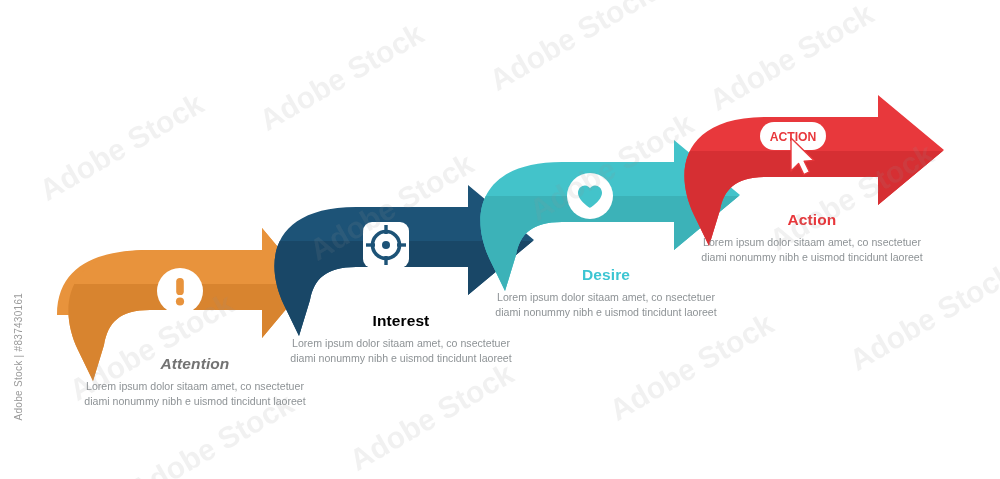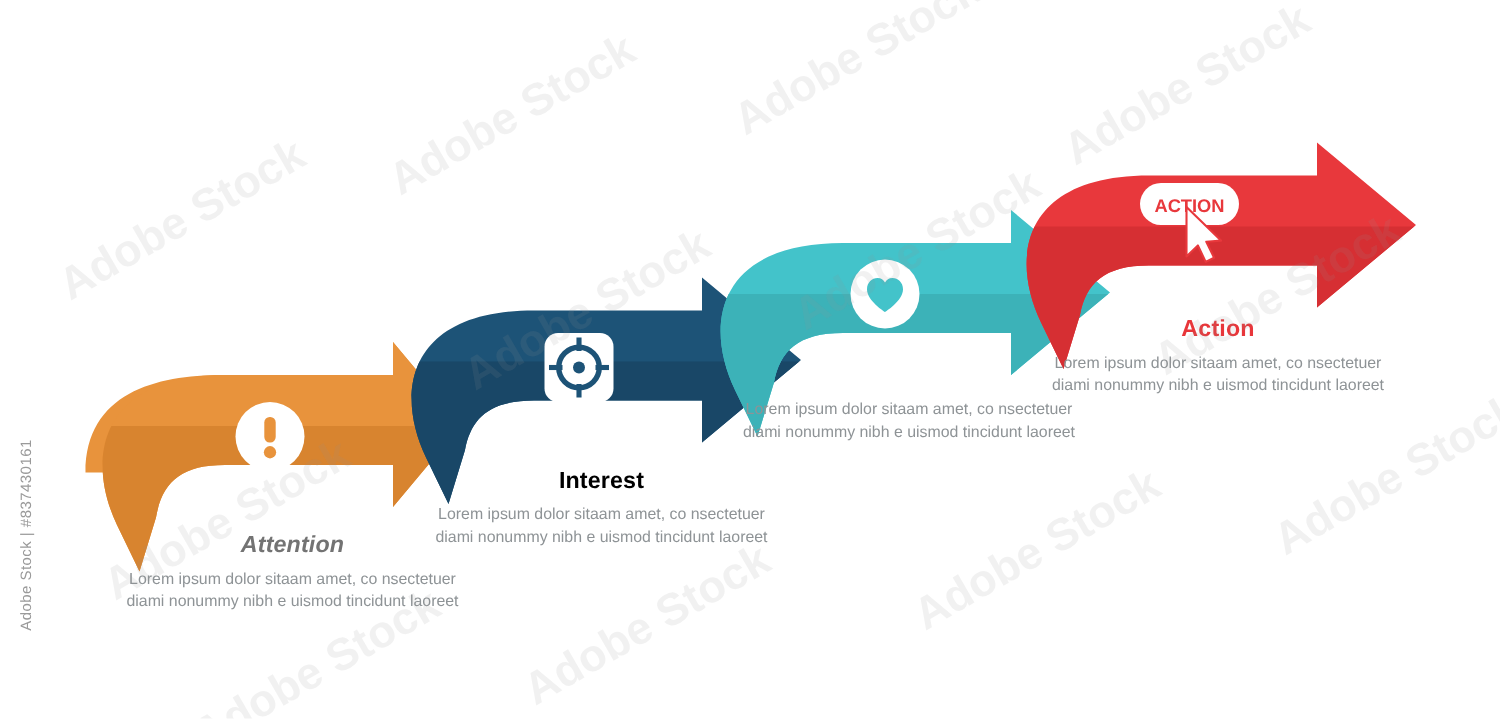--- a/index.html
+++ b/index.html
@@ -222,20 +222,21 @@
     <p class="title">Attention</p>
     <p class="body">Lorem ipsum dolor sitaam amet, co nsectetuer diami nonummy  nibh e uismod tincidunt laoreet</p>
   </div>
 
   <div class="caption cap-interest">
     <p class="title">Interest</p>
     <p class="body">Lorem ipsum dolor sitaam amet, co nsectetuer diami nonummy  nibh e uismod tincidunt laoreet</p>
   </div>
 
   <div class="caption cap-desire">
+    <p class="title">Desire</p>
     <p class="body">Lorem ipsum dolor sitaam amet, co nsectetuer diami nonummy  nibh e uismod tincidunt laoreet</p>
   </div>
 
   <div class="caption cap-action">
     <p class="title">Action</p>
     <p class="body">Lorem ipsum dolor sitaam amet, co nsectetuer diami nonummy  nibh e uismod tincidunt laoreet</p>
   </div>
 
   <div id="watermark-left">Adobe Stock | #837430161</div>
 

